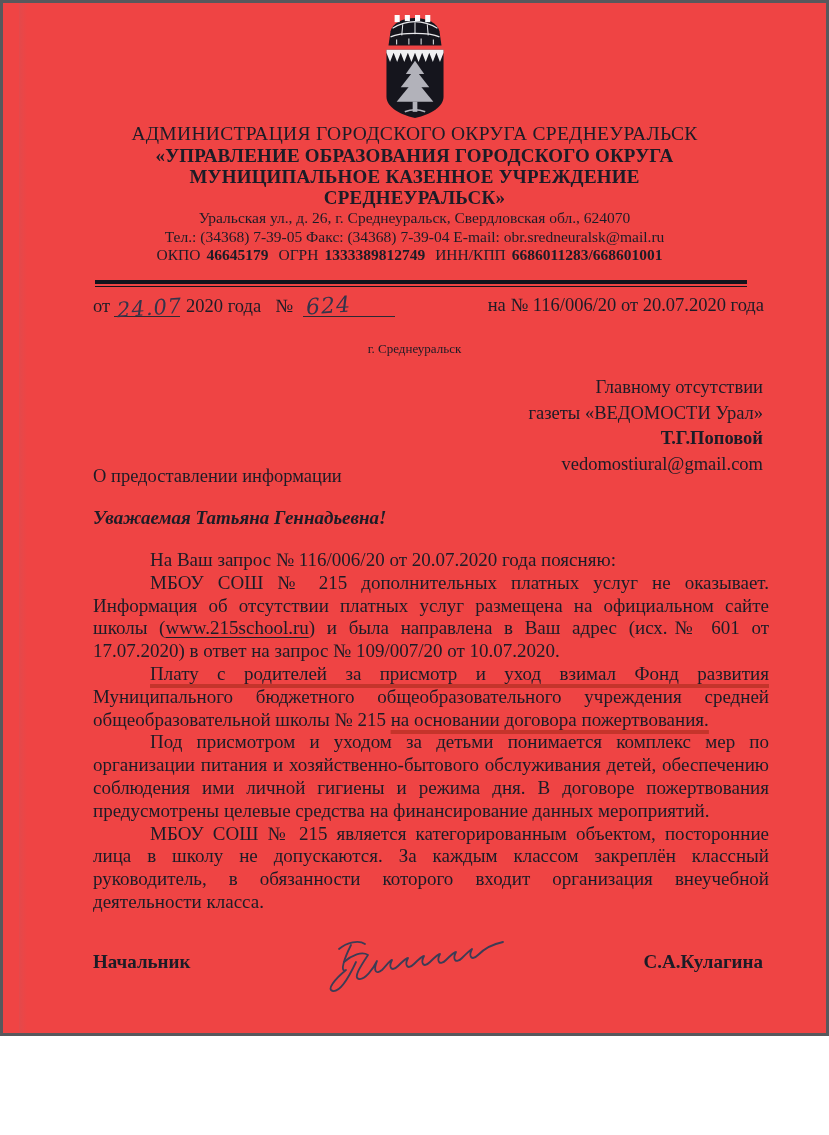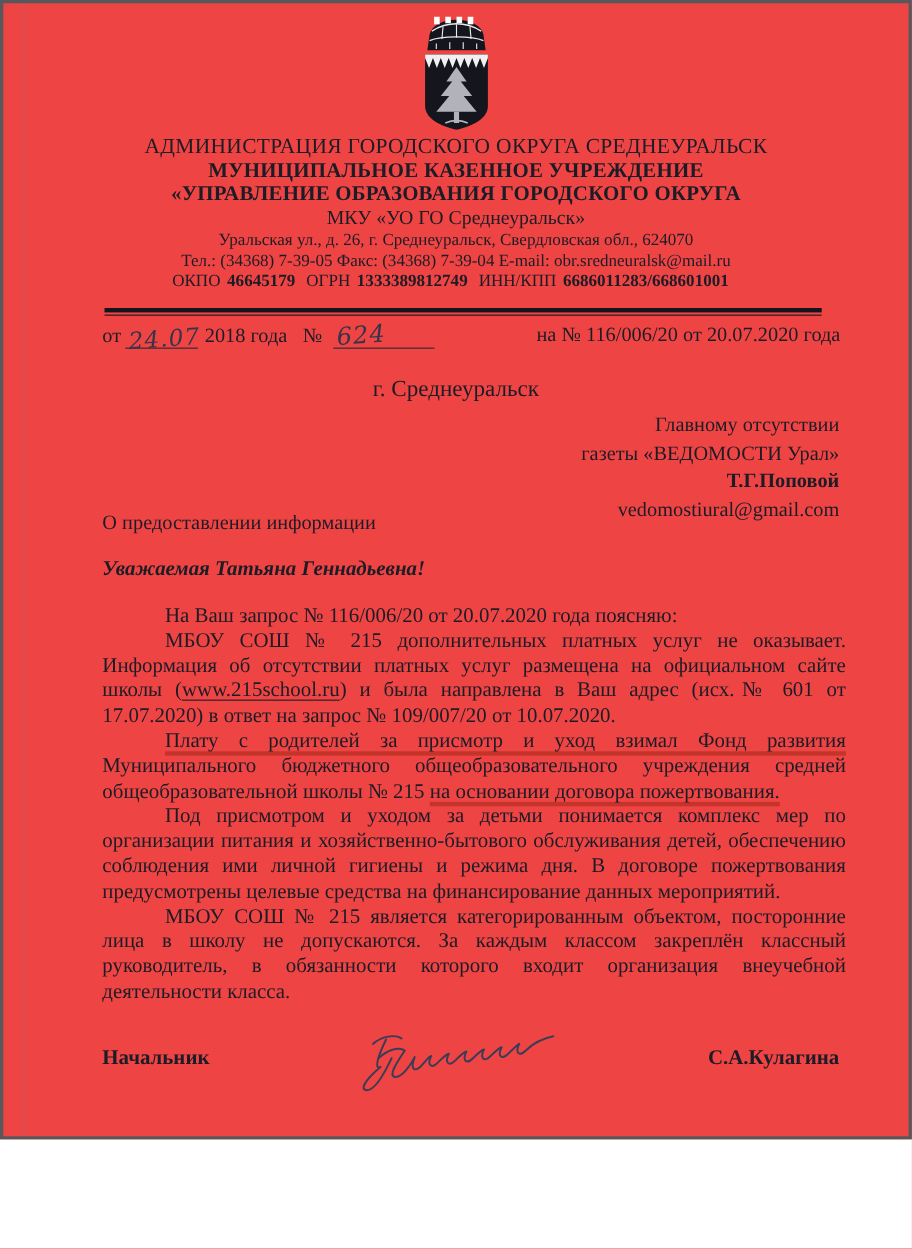--- a/index.html
+++ b/index.html
@@ -39,21 +39,21 @@
   .blank.b2 { width:92px; margin-left:10px; }
   .hand {
     position:absolute; left:3px; bottom:-4px; white-space:nowrap;
     font-family:"DejaVu Serif", serif; font-style:italic;
     color:#34344a; transform:rotate(-4deg); letter-spacing:1px;
   }
   .hand.date { font-size:21px; }
   .hand.num  { font-size:22px; bottom:-2px; }
   .ref-gap { margin-left:14px; }
   
-  .city { position:absolute; top:338px; left:0; right:0; text-align:center; font-size:21px; }
+  .city { position:absolute; top:338px; left:0; right:0; text-align:center; font-size:13px; }
   .addressee { position:absolute; top:372px; right:63px; text-align:right;
                font-size:18.5px; line-height:25.5px; }
   .addressee .bold { font-weight:700; }
   .subject { position:absolute; top:463px; left:90px; font-size:18.5px; }
   .salutation { position:absolute; top:504px; left:90px; width:676px; text-align:left;
                 font-weight:700; font-style:italic; font-size:19px; }
   
   .bodytext { position:absolute; top:546px; left:90px; width:676px;
               font-size:19px; line-height:22.8px; text-align:justify; }
   .bodytext p { margin:0; text-indent:57px; }
@@ -103,42 +103,42 @@
       <polygon points="48,45 57,58 39,58" fill="#b2b2ba"></polygon>
       <polygon points="48,53 62,71 34,71" fill="#b2b2ba"></polygon>
       <polygon points="48,63 66,85 30,85" fill="#b2b2ba"></polygon>
       <rect x="45.7" y="85" width="4.6" height="10" fill="#b2b2ba"></rect>
       <path d="M38,95 C44,92.5 52,92.5 58,95" stroke="#b2b2ba" stroke-width="1.6" fill="none"></path>
     </svg>
   </div>
 
   <div class="letterhead">
     <div class="lh1">АДМИНИСТРАЦИЯ ГОРОДСКОГО ОКРУГА СРЕДНЕУРАЛЬСК</div>
+    <div class="lhb">«УПРАВЛЕНИЕ ОБРАЗОВАНИЯ ГОРОДСКОГО ОКРУГА</div>
     <div class="lhb">МУНИЦИПАЛЬНОЕ КАЗЕННОЕ УЧРЕЖДЕНИЕ</div>
-    <div class="lhb">«УПРАВЛЕНИЕ ОБРАЗОВАНИЯ ГОРОДСКОГО ОКРУГА</div>
-    <div class="lhmku">МКУ «УО ГО Среднеуральск»</div>
+    <div class="lhb">СРЕДНЕУРАЛЬСК»</div>
     <div class="lhs">Уральская ул., д. 26, г. Среднеуральск, Свердловская обл., 624070</div>
     <div class="lhs">Тел.: (34368) 7-39-05 Факс: (34368) 7-39-04 E-mail: obr.sredneuralsk@mail.ru</div>
     <div class="lhcodes">
       <span>ОКПО</span><span class="val">46645179</span><span>ОГРН</span><span class="val">1333389812749</span><span>ИНН/КПП</span><span class="val">6686011283/668601001</span>
     </div>
   </div>
 
   <div class="double-rule">
     <div class="thick"></div>
     <div class="thin"></div>
   </div>
 
   <div class="refline">
     <div class="ref-left">
       <span>от</span>
       <span class="blank b1">
         <span class="hand date">24.07</span>
       </span>
-      <span>2018 года</span>
+      <span>2020 года</span>
       <span class="ref-gap">№</span>
       <span class="blank b2">
         <span class="hand num">624</span>
       </span>
     </div>
     <div>на № 116/006/20 от 20.07.2020 года</div>
   </div>
 
   <div class="city">г. Среднеуральск</div>
 

